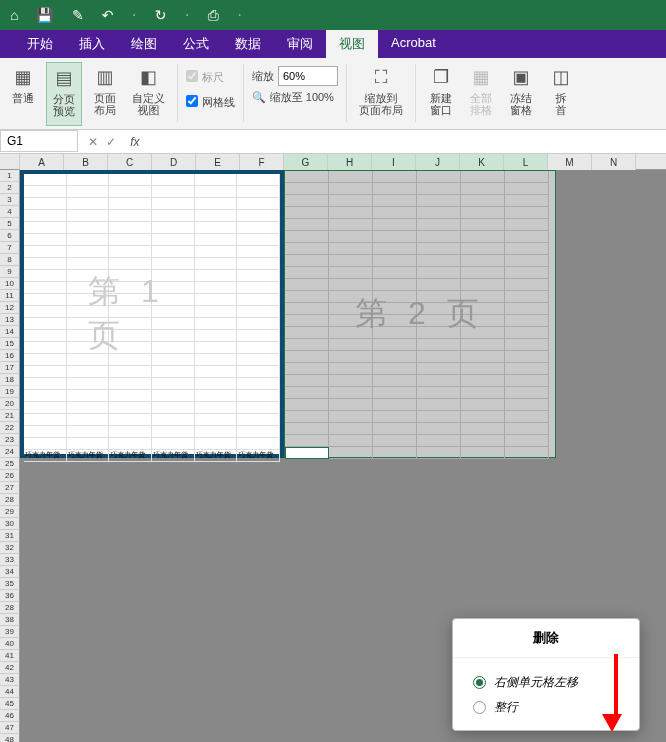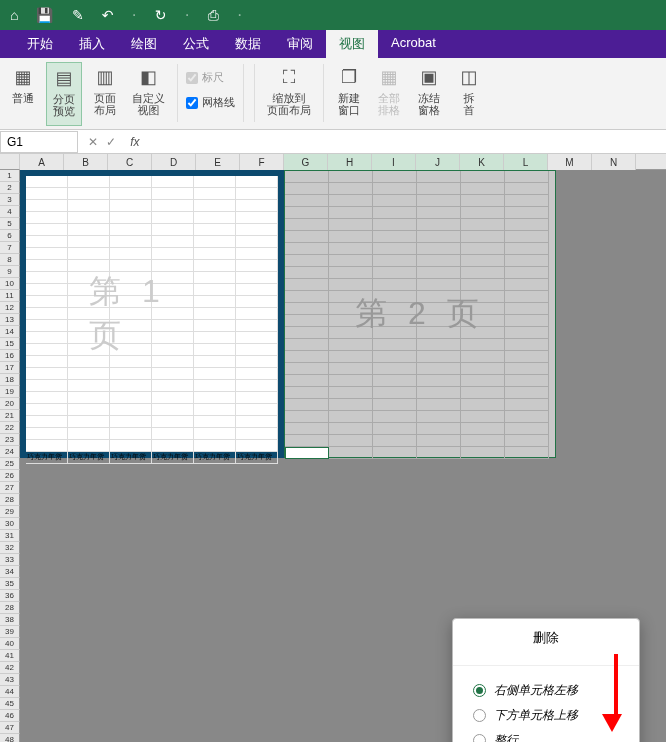--- a/index.html
+++ b/index.html
@@ -14,54 +14,54 @@
 .tabs { height: 28px; background: #4c1d95; display: flex; align-items: flex-start; padding-left: 14px; }
 .tab { color: #fff; font-size: 13px; padding: 5px 13px; cursor: pointer; }
 .tab.active { background: #f3f3f3; color: #217346; }
 
 
 .ribbon { height: 72px; background: #f3f3f3; border-bottom: 1px solid #ccc; display: flex; align-items: flex-start; padding: 4px 6px; gap: 6px; font-size: 11px; color: #444; }
 .ribbon-group { display: flex; flex-direction: column; align-items: center; justify-content: flex-start; padding: 2px 4px; height: 64px; }
 .ribbon-icon { width: 26px; height: 26px; display: flex; align-items: center; justify-content: center; font-size: 18px; color: #555; }
 .ribbon-label { font-size: 11px; text-align: center; line-height: 12px; margin-top: 2px; }
 .ribbon-sep { width: 1px; height: 58px; background: #ddd; margin: 2px 2px; }
-.ribbon-check { display: flex; align-items: center; gap: 4px; font-size: 11px; color: #444; padding: 2px 0; }
+.ribbon-check { display: flex; gap: 4px; font-size: 11px; color: #444; padding: 2px 0; }
 .ribbon-check input { width: 12px; height: 12px; }
 .ribbon-check.dim { color: #999; }
 .zoom-input { width: 60px; height: 20px; border: 1px solid #aaa; font-size: 11px; padding: 0 4px; }
 
 
-.formula-bar { height: 24px; background: #fff; border-bottom: 1px solid #ccc; display: flex; align-items: center; }
+.formula-bar { height: 24px; background: #fff; border-bottom: 1px solid #ccc; display: flex; }
 .name-box { width: 78px; height: 22px; border: 1px solid #ccc; font-size: 12px; padding: 0 6px; display: flex; align-items: center; background: #fff; }
 .fx-btns { display: flex; align-items: center; gap: 8px; padding: 0 10px; color: #888; font-size: 12px; }
 .fx-label { font-style: italic; font-size: 12px; color: #555; padding-left: 6px; }
 
 
 .grid-area { position: relative; background: #888; height: 588px; }
 .col-headers { display: flex; height: 16px; background: #e8e8e8; border-bottom: 1px solid #999; position: absolute; top: 0; left: 0; right: 0; }
 .corner { width: 20px; height: 16px; background: #e8e8e8; border-right: 1px solid #ccc; border-bottom: 1px solid #999; }
 .col-h { width: 44px; height: 16px; border-right: 1px solid #ccc; text-align: center; font-size: 10px; color: #333; display: flex; align-items: center; justify-content: center; background: #e8e8e8; }
 .col-h.sel { background: #cce4d5; }
 .row-headers { position: absolute; top: 16px; left: 0; width: 20px; }
 .row-h { height: 12px; border-bottom: 1px solid #ccc; border-right: 1px solid #999; text-align: center; font-size: 8px; color: #333; background: #e8e8e8; display: flex; align-items: center; justify-content: center; }
 
-.page1 { position: absolute; top: 16px; left: 20px; width: 264px; height: 288px; background: #fff; border: 6px solid #0c4a6e; }
+.page1 { position: absolute; top: 16px; left: 20px; width: 264px; height: 288px; background: #fff; border: 4px solid #0c4a6e; }
 .page1 .cells-row { display: flex; height: 12px; }
 .page1 .cell { width: 44px; height: 12px; border-right: 1px solid #ddd; border-bottom: 1px solid #ddd; font-size: 7px; overflow: hidden; padding: 0 1px; }
 .page1-label { position: absolute; top: 50%; left: 50%; transform: translate(-50%, -50%); font-size: 32px; color: #ccc; pointer-events: none; letter-spacing: 6px; }
 
 .page2 { position: absolute; top: 16px; left: 284px; width: 272px; height: 288px; background: #c9c9c9; border: 1px solid #217346; }
 .page2 .cells-row { display: flex; height: 12px; }
 .page2 .cell { width: 44px; height: 12px; border-right: 1px solid #aaa; border-bottom: 1px solid #aaa; }
 .page2 .cell.active { background: #fff; border: 1px solid #217346; }
 .page2-label { position: absolute; top: 50%; left: 50%; transform: translate(-50%, -50%); font-size: 32px; color: #999; pointer-events: none; letter-spacing: 6px; }
 
 
 .dialog { position: absolute; top: 464px; left: 452px; width: 188px; background: #fff; border: 1px solid #bbb; box-shadow: 0 4px 16px rgba(0,0,0,0.3); border-radius: 4px; padding: 10px 0; }
-.dialog-title { text-align: center; font-size: 13px; padding-bottom: 18px; border-bottom: 1px solid #eee; margin-bottom: 12px; }
+.dialog-title { text-align: center; font-size: 13px; padding-bottom: 10px; border-bottom: 1px solid #eee; margin-bottom: 12px; font-weight: bold; }
 .dialog-options { padding: 0 20px; }
 .dialog-opt { display: flex; align-items: center; gap: 8px; font-size: 12px; padding: 4px 0; font-style: italic; }
 .radio { width: 13px; height: 13px; border: 1.5px solid #999; border-radius: 50%; display: inline-flex; align-items: center; justify-content: center; }
 .radio.checked { border-color: #217346; }
 .radio.checked::after { content: ""; width: 7px; height: 7px; background: #217346; border-radius: 50%; }
 
 
 .arrow { position: absolute; top: 500px; left: 610px; pointer-events: none; }
 .arrow-line { width: 4px; height: 60px; background: #ff0000; margin: 0 auto; }
 .arrow-head { width: 0; height: 0; border-left: 10px solid transparent; border-right: 10px solid transparent; border-top: 18px solid #ff0000; margin-left: -8px; }
@@ -117,20 +117,30 @@
     <label class="ribbon-check dim">
         <input type="checkbox" checked="" disabled="" style="">
         <span>标尺</span>
       </label>
     <label class="ribbon-check">
         <input type="checkbox" checked="" style="">
         <span>网格线</span>
       </label>
   </div>
   <div class="ribbon-sep"></div>
+  <div style="display:flex;flex-direction:column;gap:4px;padding-top:4px">
+    <div style="display:flex;align-items:center;gap:4px">
+      <span>缩放</span>
+      <input class="zoom-input" value="60%" style="">
+    </div>
+    <div style="display:flex;align-items:center;gap:4px">
+      <span>🔍</span>
+      <span>缩放至 100%</span>
+    </div>
+  </div>
   <div class="ribbon-sep"></div>
   <div class="ribbon-group">
     <div class="ribbon-icon">⛶</div>
     <div class="ribbon-label" style="white-space:pre">缩放到
 页面布局</div>
   </div>
   <div class="ribbon-sep"></div>
   <div class="ribbon-group">
     <div class="ribbon-icon">❐</div>
     <div class="ribbon-label" style="white-space:pre">新建
@@ -625,24 +635,20 @@
 
   <div class="dialog">
     <div class="dialog-title">删除</div>
     <div class="dialog-options">
       <div class="dialog-opt">
           <span class="radio checked"></span>
           <span>右侧单元格左移</span>
         </div>
       <div class="dialog-opt">
           <span class="radio"></span>
-          <span>下方单元格上移</span>
-        </div>
-      <div class="dialog-opt">
-          <span class="radio"></span>
           <span>整行</span>
         </div>
 
     </div>
 
   </div>
 
   <div class="arrow">
     <div class="arrow-line"></div>
     <div class="arrow-head"></div>

